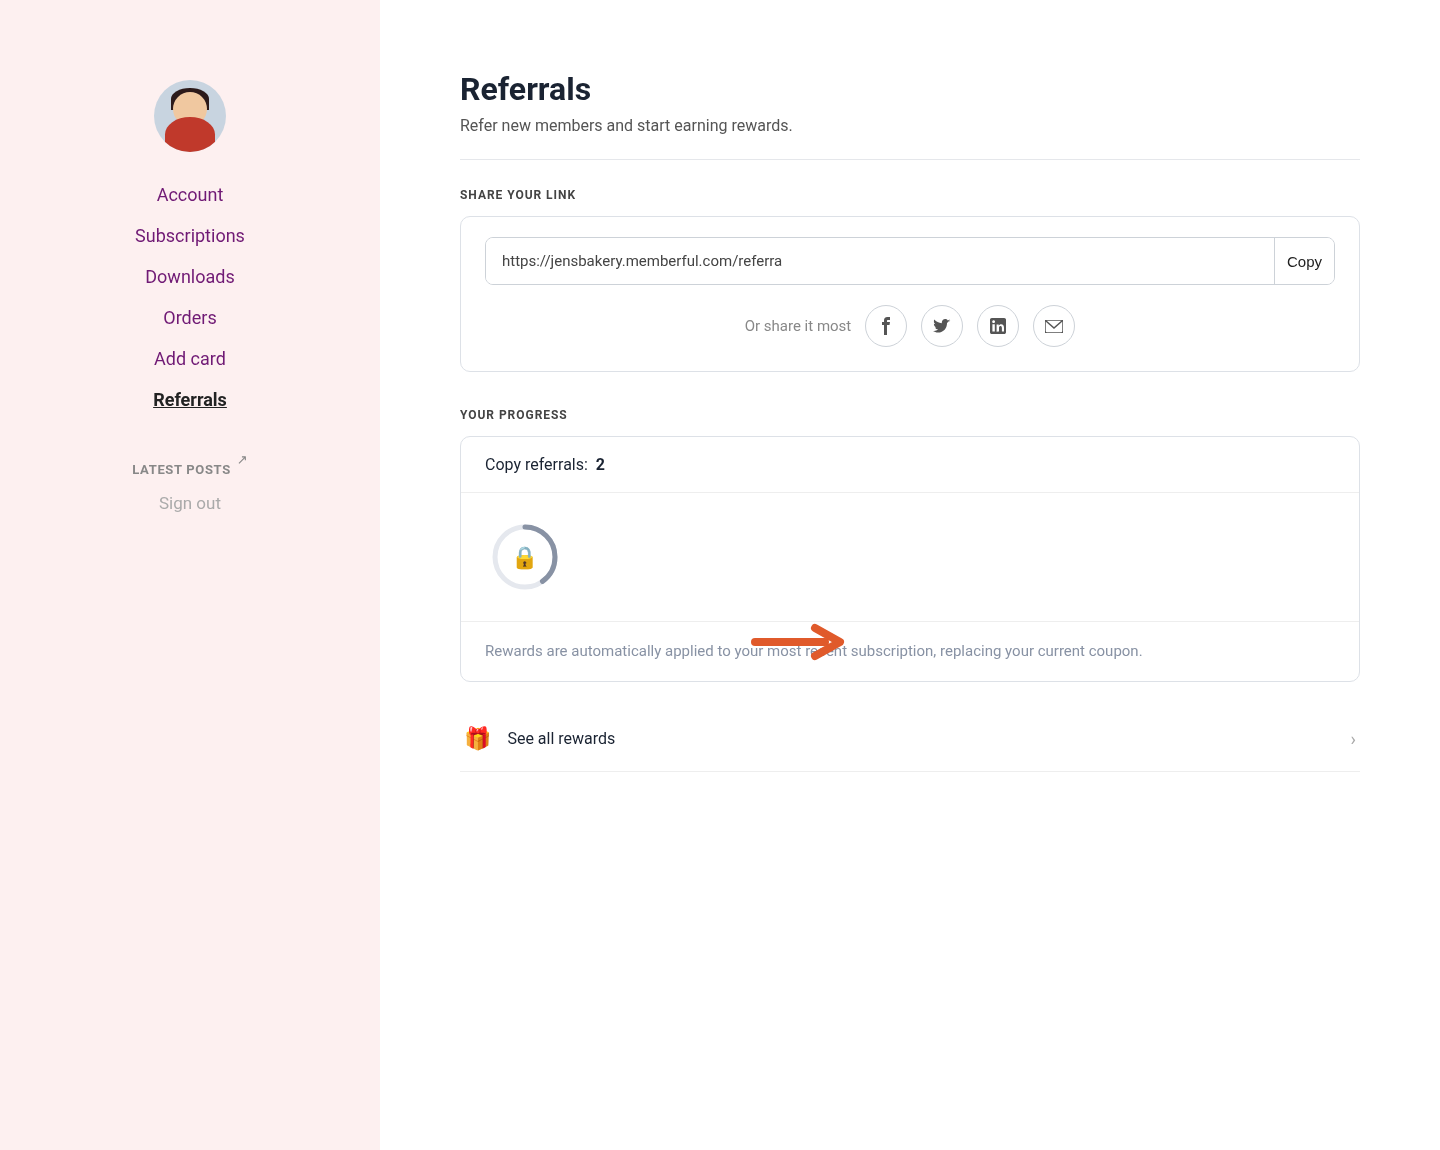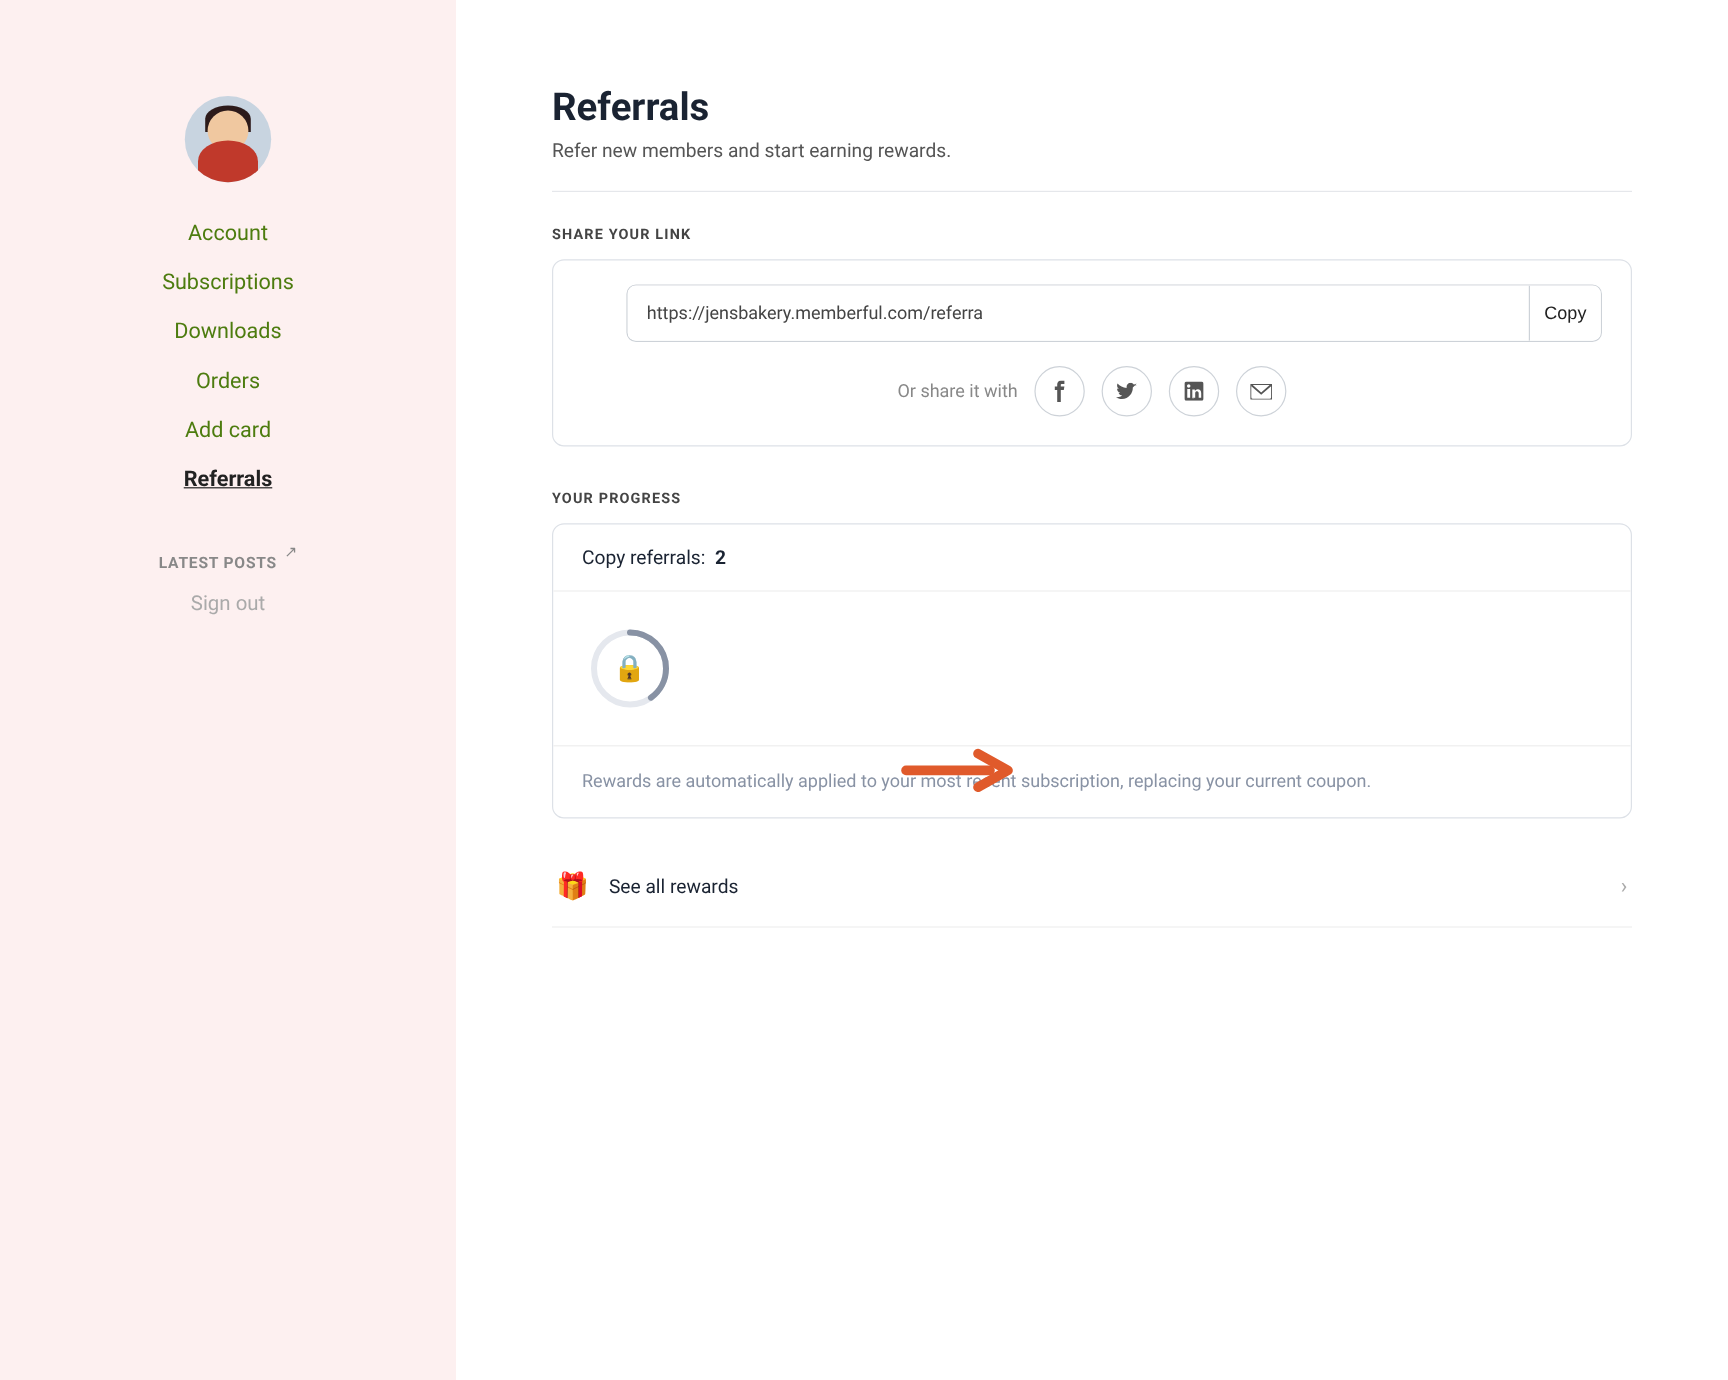--- a/index.html
+++ b/index.html
@@ -71,21 +71,21 @@
 
     .sidebar nav {
       display: flex;
       flex-direction: column;
       align-items: center;
       gap: 4px;
       width: 100%;
     }
     .nav-item {
       font-size: 18px;
-      color: #4d7c0f;
+      color: #701a75;
       padding: 8px 20px;
       cursor: pointer;
       text-decoration: none;
       display: block;
       text-align: center;
     }
     .nav-item.active {
       font-weight: 700;
       text-decoration: underline;
       color: #222;
@@ -148,21 +148,20 @@
       padding: 20px 24px 24px;
       margin-bottom: 36px;
     }
     .link-row {
       display: flex;
       align-items: stretch;
       border: 1px solid #cdd2d8;
       border-radius: 8px;
       overflow: hidden;
       margin-bottom: 20px;
-      margin-left: 37px;
     }
     .link-text {
       flex: 1;
       padding: 14px 16px;
       font-size: 15px;
       color: #444;
       background: #fff;
     }
     .copy-btn {
       padding: 14px 12px;
@@ -359,21 +358,21 @@
   <p class="page-subtitle">Refer new members and start earning rewards.</p>
   <hr class="divider">
 
   <div class="section-label">SHARE YOUR LINK</div>
   <div class="share-box">
     <div class="link-row">
       <span class="link-text">https://jensbakery.memberful.com/referra</span>
       <button class="copy-btn">Copy</button>
     </div>
     <div class="share-social-row">
-      <span class="share-social-label">Or share it with</span>
+      <span class="share-social-label">Or share it most</span>
       <button class="social-btn">
         <svg width="10" height="18" viewBox="0 0 10 18" fill="none">
             <path d="M7 3H9V0H6.5C4 0 3 1.5 3 3.5V5H1V8H3V18H6V8H8.5L9 5H6V3.8C6 3.3 6.2 3 7 3Z" fill="#555"></path>
           </svg>
       </button>
       <button class="social-btn">
         <svg width="18" height="15" viewBox="0 0 18 15" fill="none">
             <path d="M17.5 1.8c-.6.3-1.3.5-2 .6.7-.4 1.3-1.1 1.5-1.9-.7.4-1.4.7-2.2.9C14.1.5 13.2 0 12.2 0c-1.9 0-3.4 1.6-3.4 3.5 0 .3 0 .5.1.8C5.8 4.1 3.1 2.7 1.3.6c-.3.5-.4 1.1-.4 1.7 0 1.2.6 2.3 1.5 2.9-.6 0-1.1-.2-1.5-.4v.1c0 1.7 1.2 3.1 2.7 3.4-.3.1-.6.1-.9.1-.2 0-.4 0-.6-.1.4 1.3 1.6 2.3 3 2.3-1.1.9-2.5 1.4-4 1.4H0c1.4.9 3.1 1.5 4.9 1.5 5.9 0 9.1-4.9 9.1-9.1v-.4c.6-.5 1.2-1.1 1.6-1.7l-.1-.1z" fill="#555"></path>
           </svg>
       </button>

